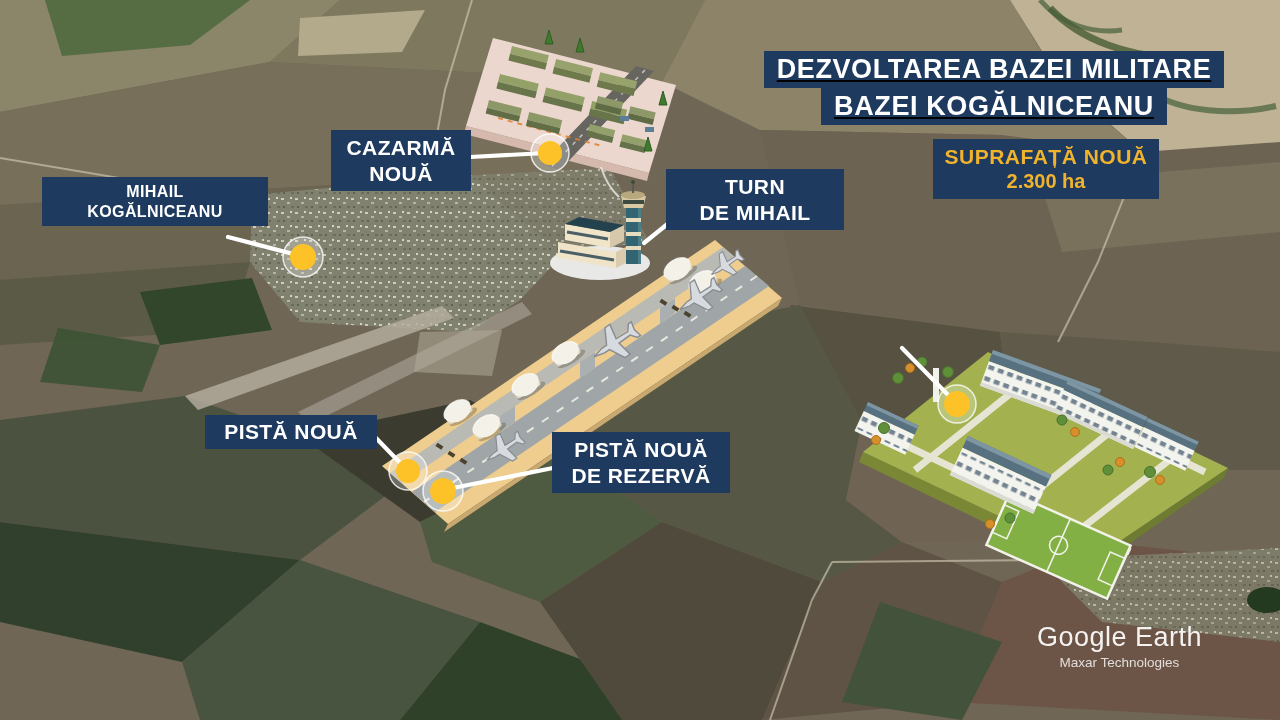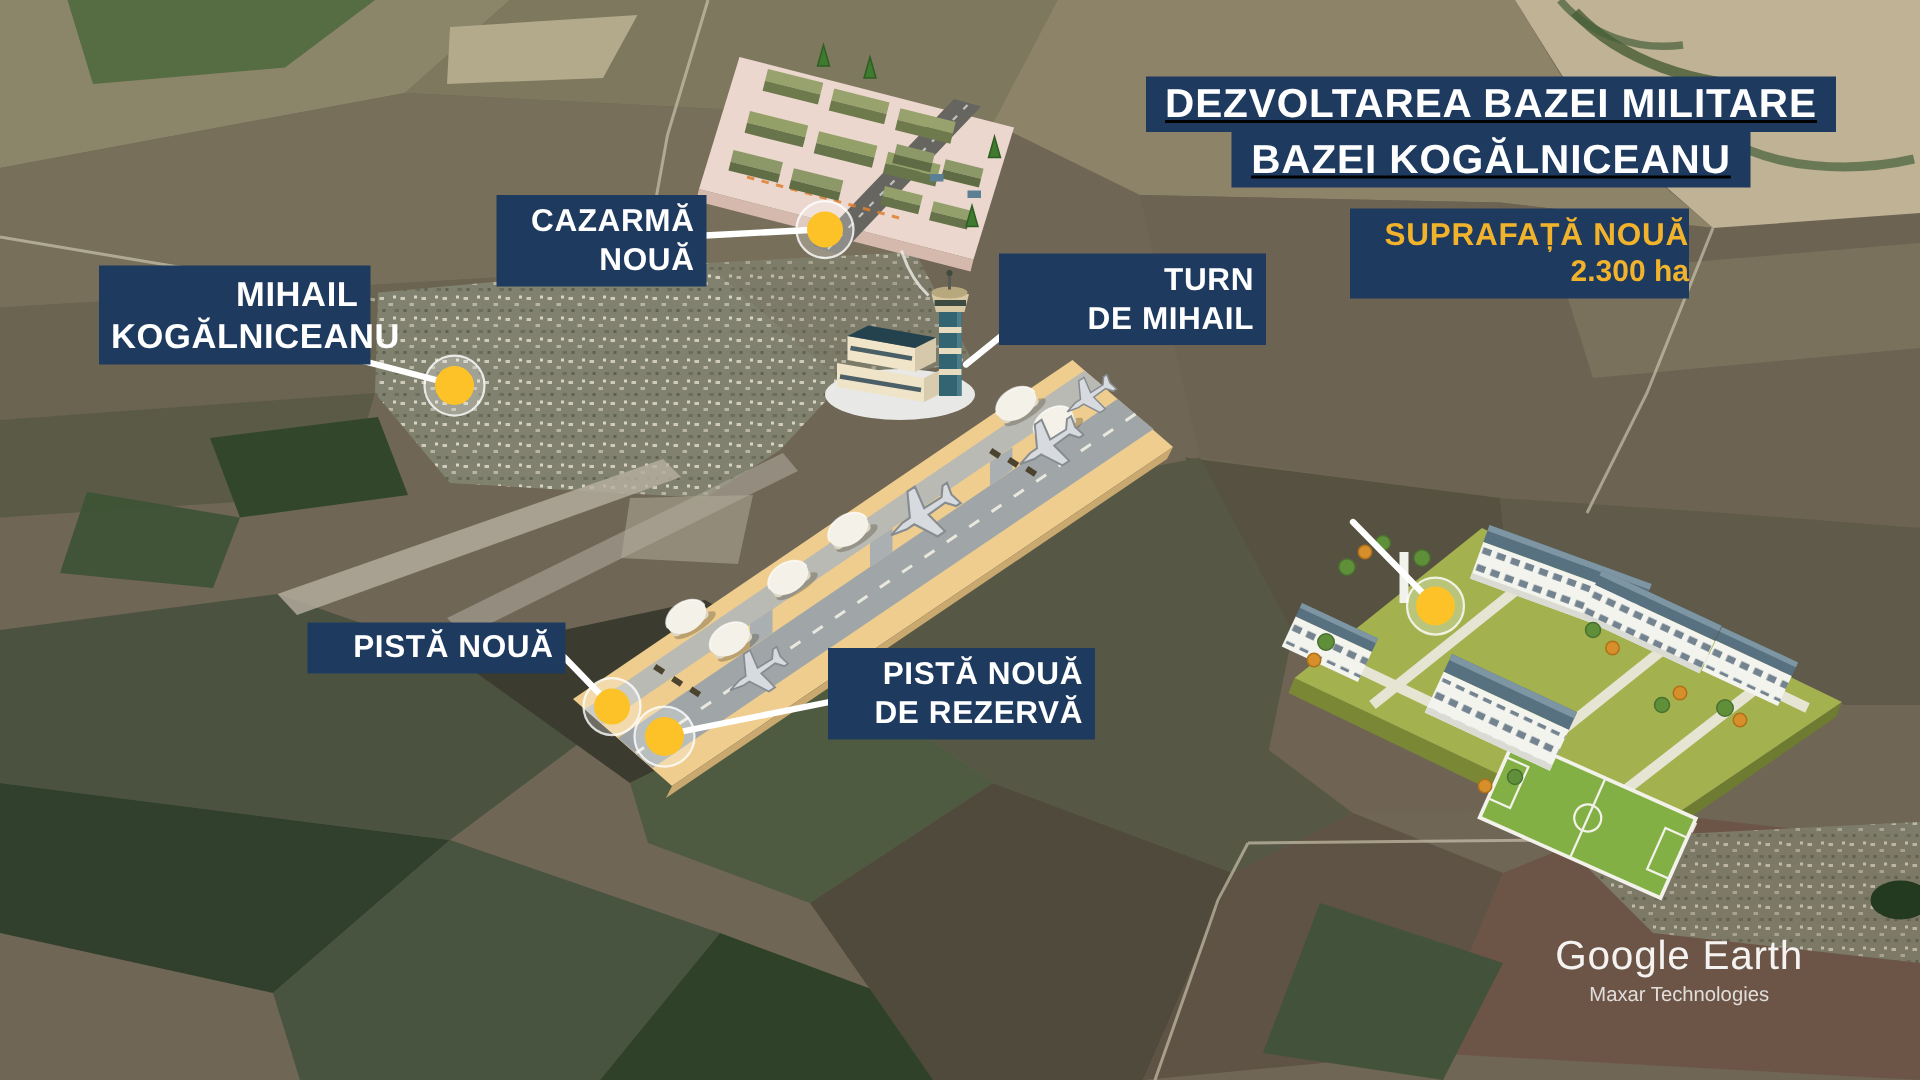--- a/index.html
+++ b/index.html
@@ -10,34 +10,34 @@
   html,body{margin:0;padding:0;background:#222;}
   .stage{position:relative;width:1280px;height:720px;overflow:hidden;
          font-family:"Liberation Sans",sans-serif;background:#6f6656;}
   .stage svg{position:absolute;left:0;top:0;}
   .marker-dot{fill:var(--marker-yellow,#fcc227);}
   .marker-ring{fill:rgba(255,255,255,.26);stroke:rgba(255,255,255,.8);stroke-width:1.5;}
   .leader{stroke:#ffffff;stroke-width:4.2;stroke-linecap:round;}
   .callout{position:absolute;background:var(--panel-navy,#1e3a5f);color:#fff;
            font-weight:bold;text-align:center;line-height:1.22;padding:5px 8px;
            box-sizing:border-box;letter-spacing:.4px;}
-  .callout span{display:block;text-align:right;}
+  .callout span{display:block;}
   .title-wrap{position:absolute;left:755px;top:51px;width:478px;display:flex;
               flex-direction:column;align-items:center;text-decoration:underline;}
   .title-box{background:var(--panel-navy,#1e3a5f);color:#fff;font-weight:bold;
              font-size:27px;letter-spacing:.6px;padding:3px 13px;line-height:1.15;
              white-space:nowrap;}
-  .surface-box{position:absolute;left:900px;top:139px;width:226px;
+  .surface-box{position:absolute;left:933px;top:139px;width:226px;
                background:var(--panel-navy,#1e3a5f);color:var(--accent-yellow,#f2b32c);
-               font-weight:bold;text-align:right;padding:5px 0 6px;line-height:1.2;}
+               font-weight:bold;text-align:center;padding:5px 0 6px;line-height:1.2;}
   .surface-box .s1{font-size:21px;letter-spacing:.5px;display:block;}
   .surface-box .s2{font-size:20px;display:block;}
   .co-cazarma{left:331px;top:130px;width:140px;font-size:21px;}
   .co-turn{left:666px;top:169px;width:178px;font-size:21px;}
-  .co-mihail{left:42px;top:177px;width:181px;font-size:23px;margin-left:24px;}
+  .co-mihail{left:42px;top:177px;width:226px;font-size:16px;}
   .co-zona{left:759px;top:290px;width:212px;font-size:21px;}
   .co-pista{left:205px;top:415px;width:172px;font-size:21px;padding:4px 8px;}
   .co-rezerva{left:552px;top:432px;width:178px;font-size:21px;}
   .credit{position:absolute;right:78px;bottom:50px;text-align:center;color:#fff;}
   .credit .g{font-size:27px;letter-spacing:.5px;color:rgba(255,255,255,.93);}
   .credit .m{font-size:13.5px;margin-top:2px;color:rgba(255,255,255,.8);}
 </style>
 </head>
 <body>
 

